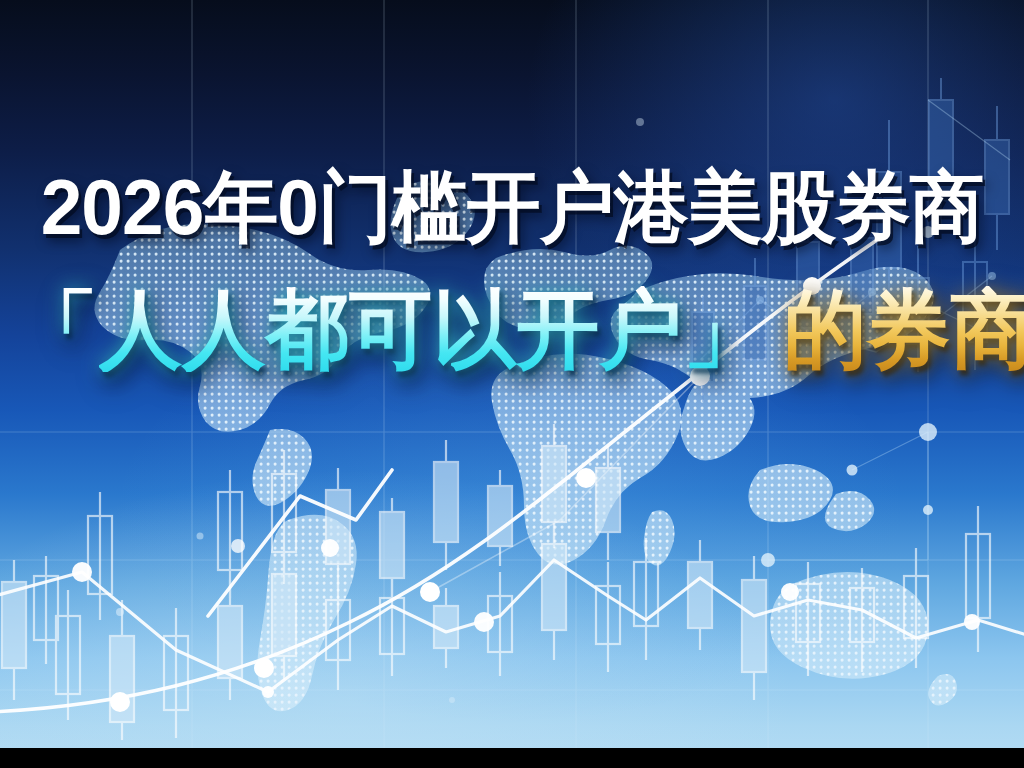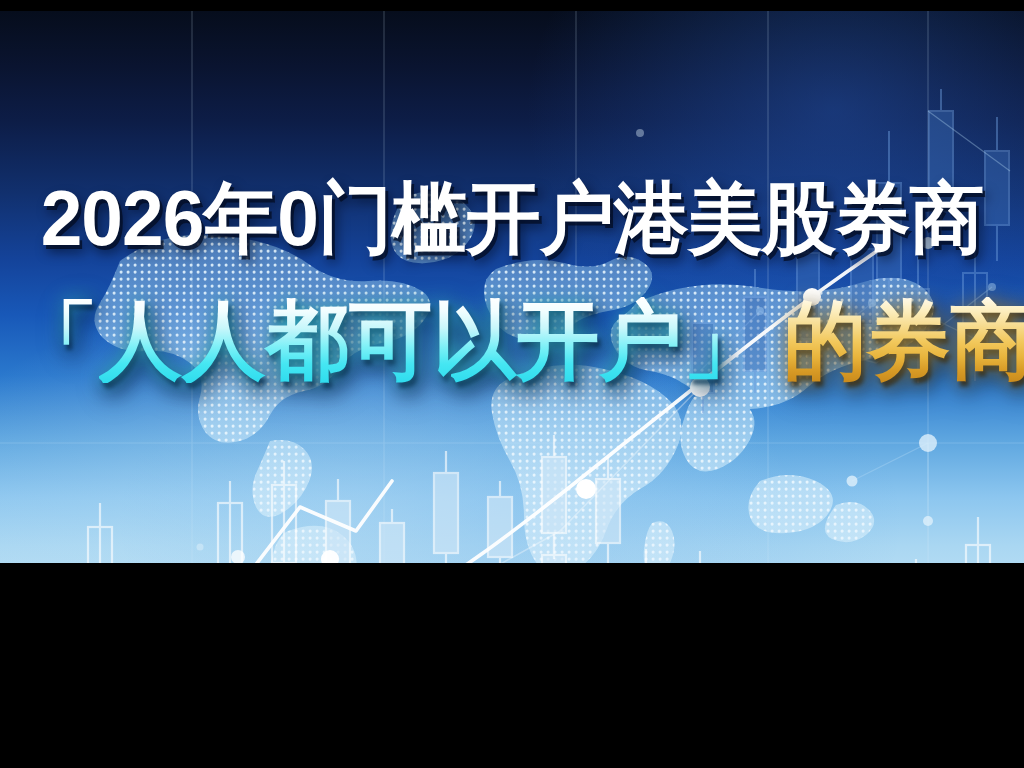--- a/index.html
+++ b/index.html
@@ -3,37 +3,36 @@
 <meta charset="utf-8">
 <style>
   html, body {
     margin: 0;
     padding: 0;
     background: #000;
   }
   #poster {
     position: relative;
     width: 1024px;
-    height: 552px;
+    height: 748px;
     overflow: hidden;
     font-family: "Liberation Sans", "DejaVu Sans", sans-serif;
     background:
       linear-gradient(180deg,
         #060d1c 0%,
         #0a1430 10%,
         #0d1d47 20%,
         #11306e 33%,
         #14439a 45%,
         #1858b8 55%,
         #2a78cd 66%,
         #5fa7e0 78%,
         #8cc6ef 88%,
         #aad7f2 97%,
         #b0daf3 100%);
-    margin-top: 11px;
   }
 
   
   .glow {
     position: absolute;
     border-radius: 50%;
     pointer-events: none;
   }
   .glow-top-right {
     right: -120px; top: -160px;

